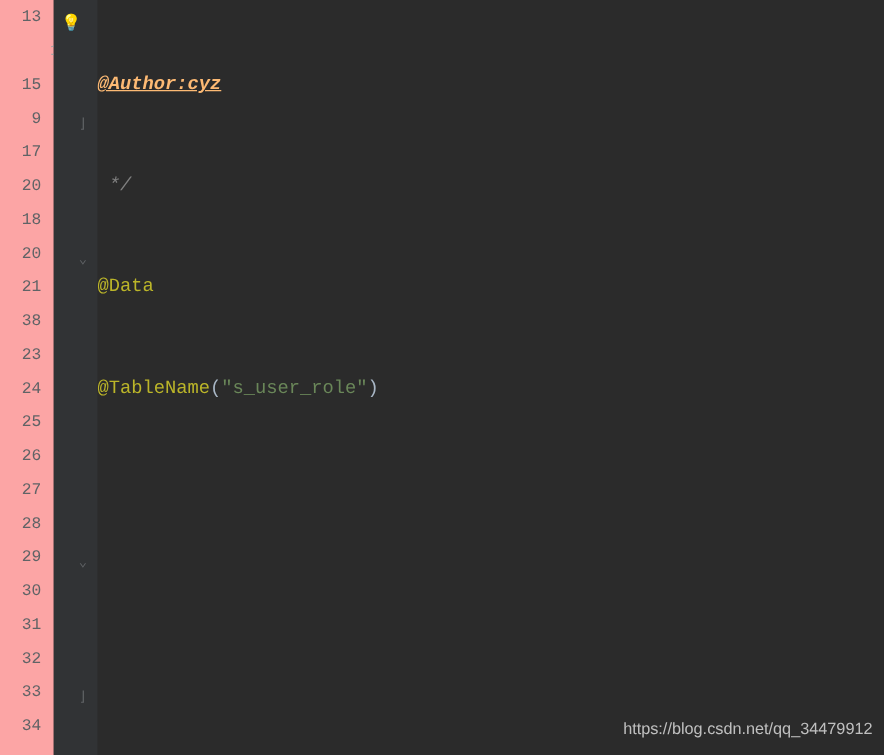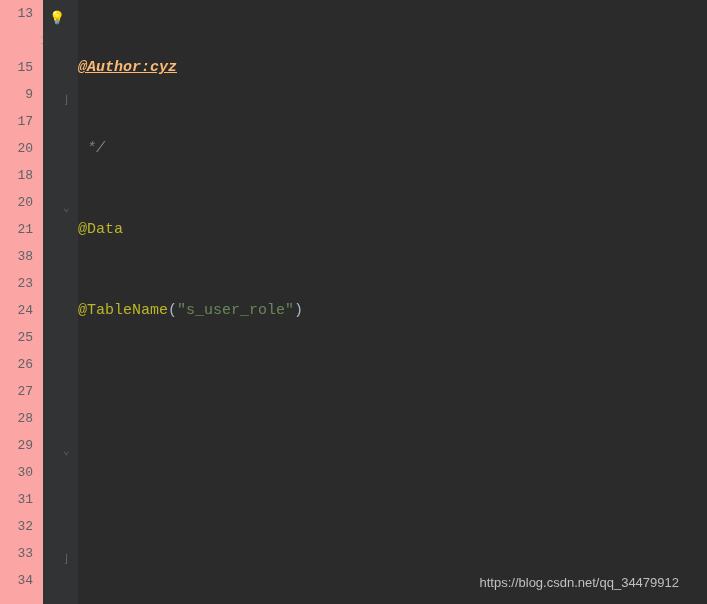--- a/index.html
+++ b/index.html
@@ -52,21 +52,21 @@
   .line { height: 27px; }
   .line.active { background: #323232; margin-left: 40px; }
   .gutter .line.active { color: #a4a3a3; }
   .c-comment { color: #808080; font-style: italic; }
   .c-doctag { color: #fdba74; font-style: italic; font-weight: bold; text-decoration: underline; }
   .c-annotation { color: #bbb529; }
   .c-string { color: #6a8759; }
   .watermark {
     position: absolute;
     bottom: 8px;
-    right: 28px;
+    right: 9px;
     color: #d0d0d0;
     font-family: Arial, sans-serif;
     font-size: 13px;
     opacity: 0.9;
   }
 </style>
 </head>
 <body>
 
 <div class="editor">

